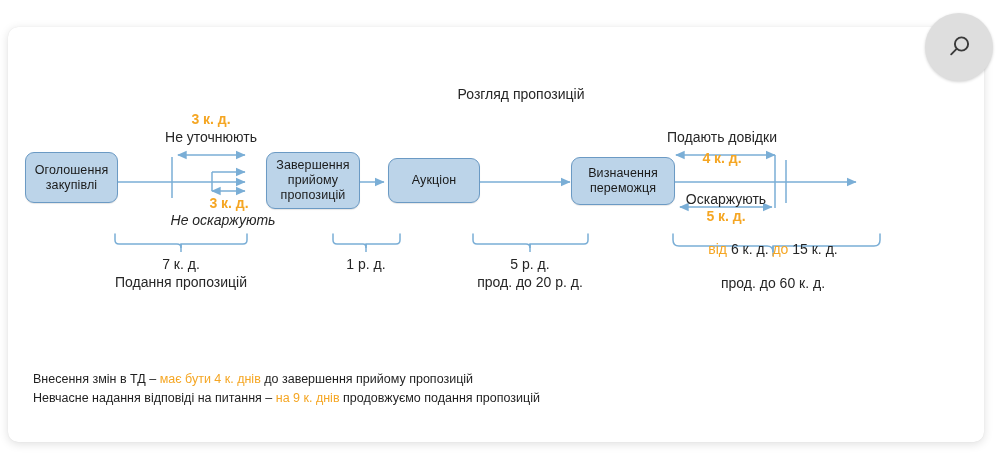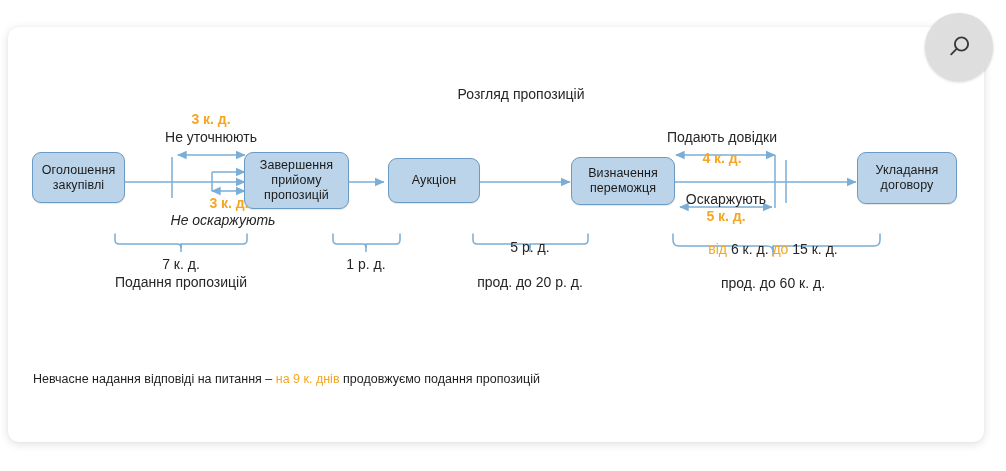--- a/index.html
+++ b/index.html
@@ -128,83 +128,80 @@
         <path d="M473,234 L473,240 Q473,244 477,244 L526,244 Q530,244 530,248
                  L530,244 Q530,244 534,244 L584,244 Q588,244 588,240 L588,234" stroke-linecap="round"></path>
         <line x1="530" y1="244" x2="530" y2="252"></line>
 
         <path d="M673,234 L673,240 Q673,246 679,246 L767,246 Q773,246 773,252
                  L773,246 Q773,246 779,246 L874,246 Q880,246 880,240 L880,234" stroke-linecap="round"></path>
         <line x1="773" y1="246" x2="773" y2="256"></line>
       </g>
     </svg>
 
-    <div class="node" style="left:25px;top:152px;width:93px;height:51px;margin-left:7px;">
+    <div class="node" style="left:25px;top:152px;width:93px;height:51px;">
       <span>
         <span>Оголошення</span><br>
         <span>закупівлі</span>
       </span>
     </div>
 
-    <div class="node" style="left:244px;top:152px;width:105px;height:57px;">
+    <div class="node" style="left:266px;top:152px;width:94px;height:57px;">
       <span>
         <span>Завершення</span><br>
         <span>прийому</span><br>
         <span>пропозицій</span>
       </span>
     </div>
 
     <div class="node" style="left:388px;top:158px;width:92px;height:45px;">
       <span>Аукціон</span>
     </div>
 
     <div class="node" style="left:571px;top:157px;width:104px;height:48px;">
       <span>
         <span>Визначення</span><br>
         <span>переможця</span>
       </span>
     </div>
 
-    <div class="node" style="left:857px;top:152px;width:100px;height:52px;">
-      <span>
-        <span>Укладання</span><br>
-        <span>договору</span>
-      </span>
-    </div>
 
     <div class="lbl c" style="left:521px;top:87px;">Розгляд пропозицій</div>
 
     <div class="lbl c amber-txt" style="left:211px;top:112px;">3 к. д.</div>
     <div class="lbl c" style="left:211px;top:130px;">Не уточнюють</div>
 
     <div class="lbl c amber-txt" style="left:229px;top:196px;">3 к. д.</div>
     <div class="lbl c" style="left:223px;top:213px;font-style:italic;">Не оскаржують</div>
 
     <div class="lbl c amber-txt" style="left:722px;top:112px;margin-top:39px;">4  к. д.</div>
     <div class="lbl c" style="left:722px;top:130px;">Подають довідки</div>
 
     <div class="lbl c" style="left:726px;top:192px;">Оскаржують</div>
     <div class="lbl c amber-txt" style="left:726px;top:209px;">5  к. д.</div>
 
     <div class="lbl c" style="left:181px;top:257px;">7 к. д.</div>
     <div class="lbl c" style="left:181px;top:275px;">Подання пропозицій</div>
 
     <div class="lbl c" style="left:366px;top:257px;">1 р. д.</div>
 
-    <div class="lbl c" style="left:530px;top:240px;">5 р. д.</div>
+    <div class="lbl c" style="left:530px;top:257px;">5 р. д.</div>
     <div class="lbl c" style="left:530px;top:275px;">прод. до 20 р. д.</div>
 
     <div class="lbl c" style="left:773px;top:242px;">
       <span class="amber">від</span>
       <span>6 к. д.</span>
       <span class="amber">до</span>
       <span>15 к. д.</span>
     </div>
     <div class="lbl c" style="left:773px;top:276px;">прод. до 60 к. д.</div>
 
     <div class="bottom-note">
       <div>
+        <span>Внесення змін в ТД – </span><span class="amber">має бути 4 к. днів</span><span> до завершення прийому пропозицій</span>
+      </div>
+      <div>
         <span>Невчасне надання відповіді на питання – </span><span class="amber">на 9 к. днів</span><span> продовжуємо подання пропозицій</span>
       </div>
     </div>
 
   </div>
 </div>
 
 </body></html>

